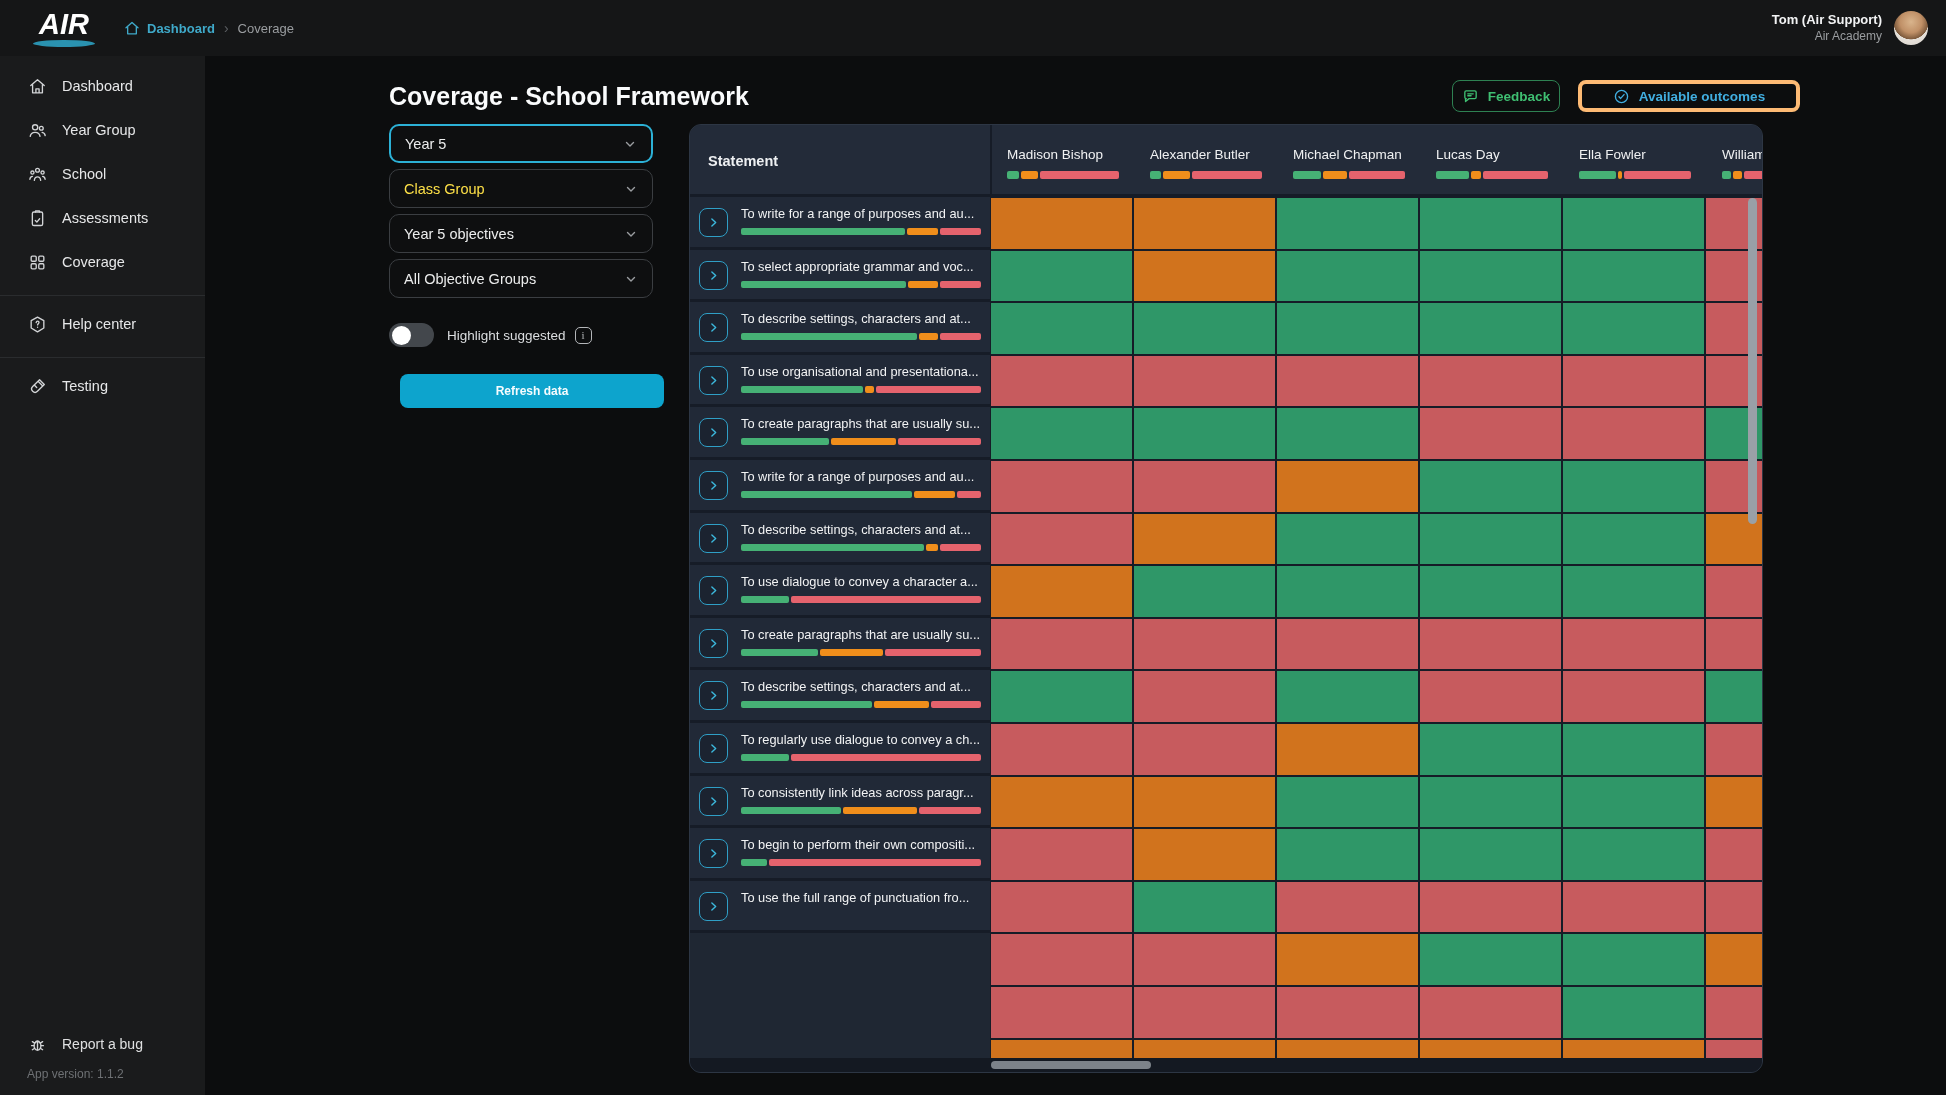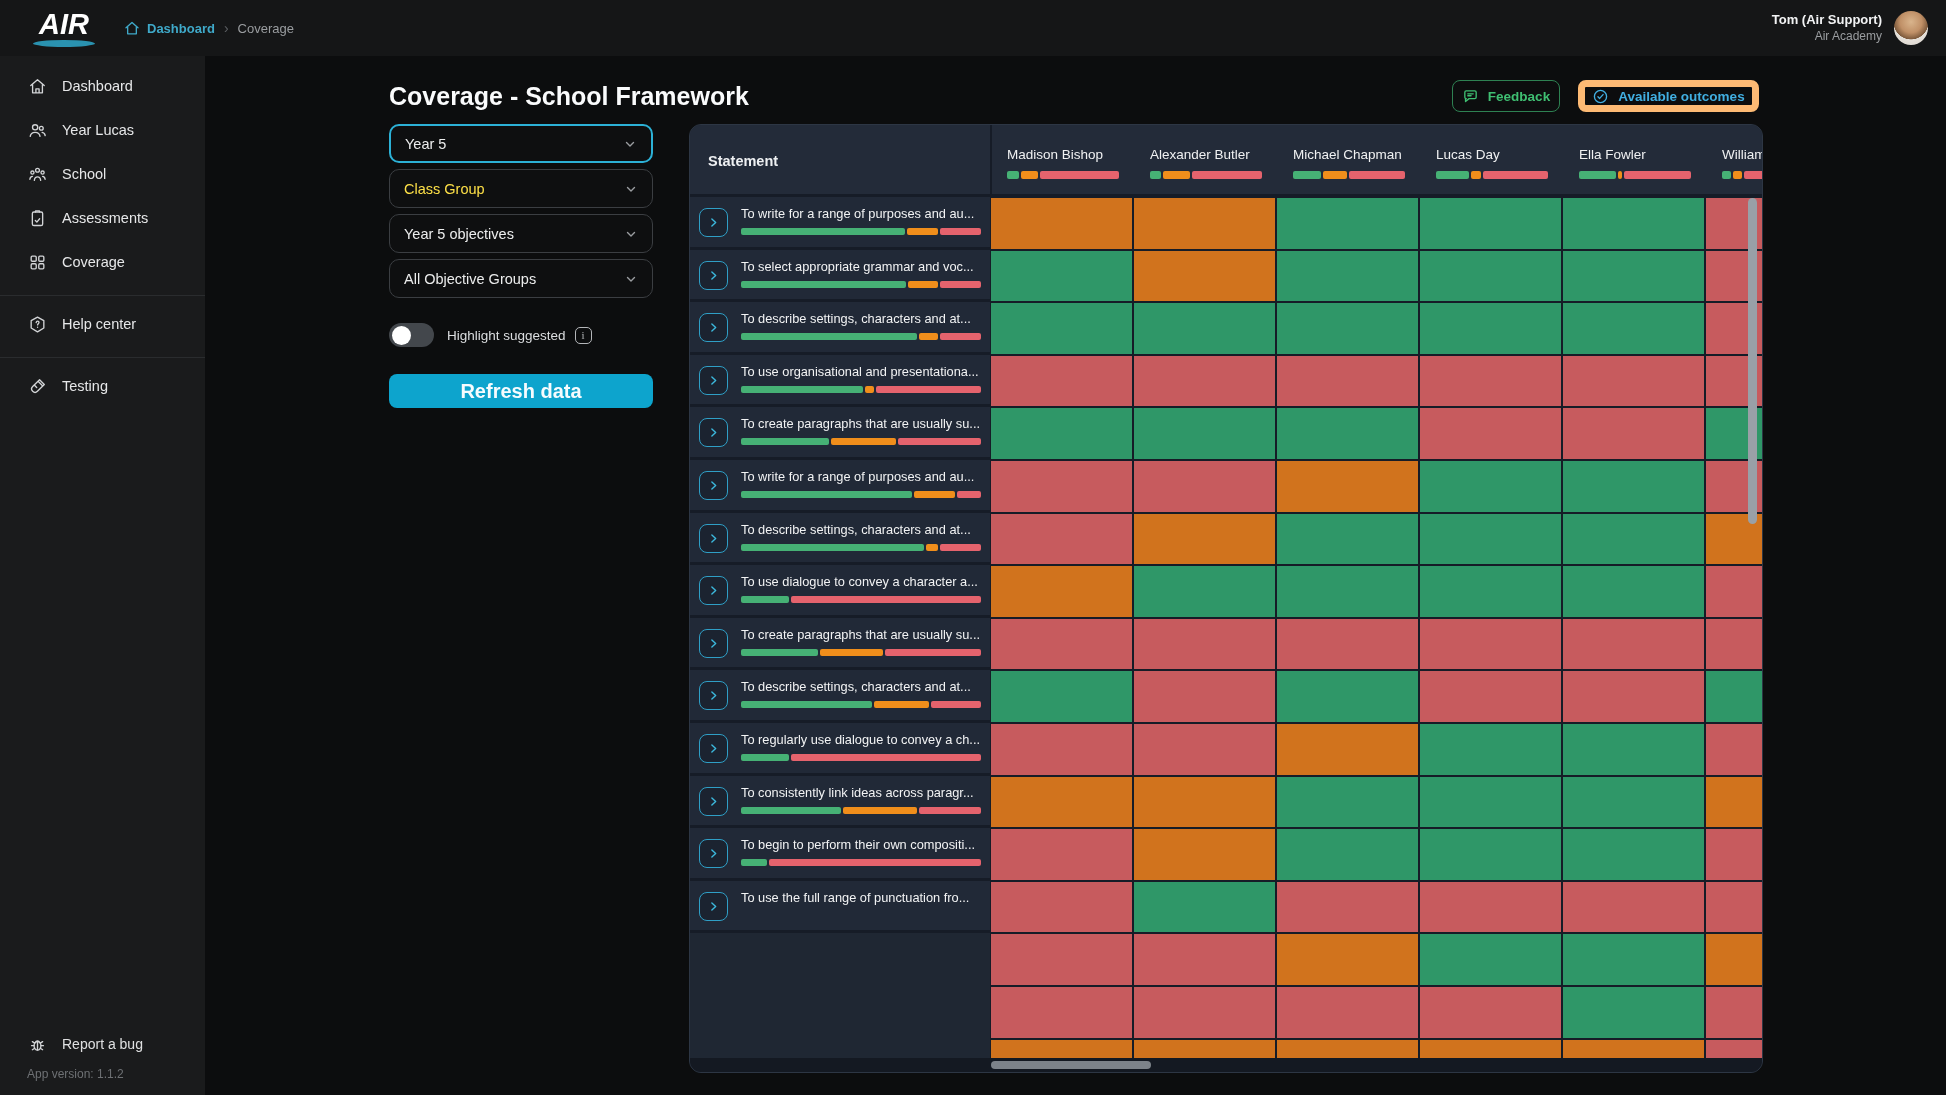--- a/index.html
+++ b/index.html
@@ -34,34 +34,34 @@
   .sub-item { display:block; font-size:13.5px; color:#d8dadb; padding:8px 12px; border-radius:6px; margin-bottom:3px; cursor:pointer; white-space:nowrap; }
   .sub-item.active { background:#0f333d; color:#35bed8; }
   .section { border-top:1px solid #2a2c2e; margin-top:11px; padding-top:6px; }
   .side-footer { position:absolute; left:0; right:0; bottom:14px; }
   .report-bug { display:flex; align-items:center; gap:15px; padding-left:27px; font-size:14px; color:#dfe0e1; cursor:pointer; height:34px; }
   .app-version { padding-left:27px; font-size:12px; color:#6e7174; margin-top:6px; }
   
   .page-title { position:absolute; left:389px; top:82px; font-size:25px; font-weight:bold; color:#fafbfc; }
   .pill-btn { position:absolute; top:80px; height:32px; display:flex; align-items:center; justify-content:center; gap:9px; border-radius:8px; font-size:13.5px; font-weight:600; cursor:pointer; background:transparent; }
   .btn-feedback { left:1452px; width:108px; border:1px solid #2e8152; color:#3fbf72; }
-  .btn-outcomes { left:1578px; width:181px; border:7px solid #fdba74; color:#41aee0; }
+  .btn-outcomes { left:1578px; width:222px; border:4px solid #fdba74; color:#41aee0; }
   .pill-btn svg { width:17px; height:17px; }
   
   .filters { position:absolute; left:389px; top:124px; width:264px; }
   .select { height:39px; border-radius:10px; background:#0e0f10; border:1px solid #3b3e42; display:flex; align-items:center; justify-content:space-between; padding:0 14px; font-size:14.5px; color:#eceded; margin-bottom:6px; cursor:pointer; }
   .select.focused { border:2px solid #2cb1d6; }
   .select .ph { color:#fde047; }
   .select .chev { color:#9a9da0; width:14px; height:14px; }
   .toggle-row { display:flex; align-items:center; margin-top:25px; }
   .toggle { width:45px; height:24px; border-radius:12px; background:#43474c; position:relative; cursor:pointer; flex:none; }
   .knob { width:19px; height:19px; border-radius:50%; background:#ffffff; position:absolute; left:3px; top:2.5px; }
   .toggle-label { font-size:13.5px; color:#dcdee0; margin-left:13px; }
   .info-ic { width:17px; height:17px; border:1.5px solid #b4b6b9; border-radius:5px; color:#b4b6b9; font-size:11px; display:flex; align-items:center; justify-content:center; margin-left:9px; cursor:pointer; font-family:"Liberation Serif", serif; }
-  .refresh-btn { margin-top:27px; width:100%; height:34px; border:none; border-radius:8px; background:#0da4cd; color:#f6fcfe; font-size:20px; font-weight:600; cursor:pointer; font-family:"Liberation Sans", sans-serif; }
+  .refresh-btn { margin-top:27px; width:100%; height:34px; border:none; border-radius:8px; background:#0da4cd; color:#f6fcfe; font-size:12px; font-weight:600; cursor:pointer; font-family:"Liberation Sans", sans-serif;margin-left:11px; }
   
   .panel { position:absolute; left:689px; top:124px; width:1074px; height:949px; background:#1f2733; border:1px solid #2d3644; border-radius:12px; overflow:hidden; }
   .panel-header { position:absolute; top:0; left:0; right:0; height:72px; background:#232b39; border-bottom:3px solid #161c27; }
   .stmt-header { position:absolute; left:18px; top:0; height:72px; display:flex; align-items:center; font-size:14.5px; font-weight:600; color:#eef0f2; }
   .students { position:absolute; left:300px; top:0; right:0; height:72px; display:flex; border-left:2px solid #161c27; overflow:hidden; }
   .student-col { width:143px; flex:none; padding:22px 0 0 15px; }
   .student-name { font-size:13.5px; font-weight:500; color:#f0f1f2; white-space:nowrap; }
   .student-bar { margin-top:9px; width:112px; height:8px; display:flex; gap:2px; }
   .seg { border-radius:2px; height:100%; }
   .body-clip { position:absolute; top:72px; left:0; right:0; bottom:14px; overflow:hidden; }
@@ -117,21 +117,21 @@
 
   <div class="nav-item">
     <span class="nav-icon">
           <svg viewBox="0 0 24 24" fill="none" stroke="currentColor" stroke-width="1.7" stroke-linecap="round" stroke-linejoin="round">
             <circle cx="9" cy="8" r="3.3"></circle>
             <path d="M2.8 19.5c.4-3.4 3-5.2 6.2-5.2s5.8 1.8 6.2 5.2"></path>
             <circle cx="16.8" cy="9.2" r="2.4"></circle>
             <path d="M17.8 14.4c2.3.4 3.6 1.9 3.9 4.1"></path>
           </svg>
         </span>
-    <span class="nav-label">Year Lucas</span>
+    <span class="nav-label">Year Group</span>
   </div>
 
   <div class="nav-item">
     <span class="nav-icon">
           <svg viewBox="0 0 24 24" fill="none" stroke="currentColor" stroke-width="1.7" stroke-linecap="round" stroke-linejoin="round">
             <circle cx="12" cy="6.6" r="2.4"></circle>
             <circle cx="5.6" cy="9.6" r="2"></circle>
             <circle cx="18.4" cy="9.6" r="2"></circle>
             <path d="M8 19.4c.3-2.8 1.9-4.4 4-4.4s3.7 1.6 4 4.4M2.4 18c.2-2.2 1.4-3.5 3.2-3.7M21.6 18c-.2-2.2-1.4-3.5-3.2-3.7"></path>
           </svg>

